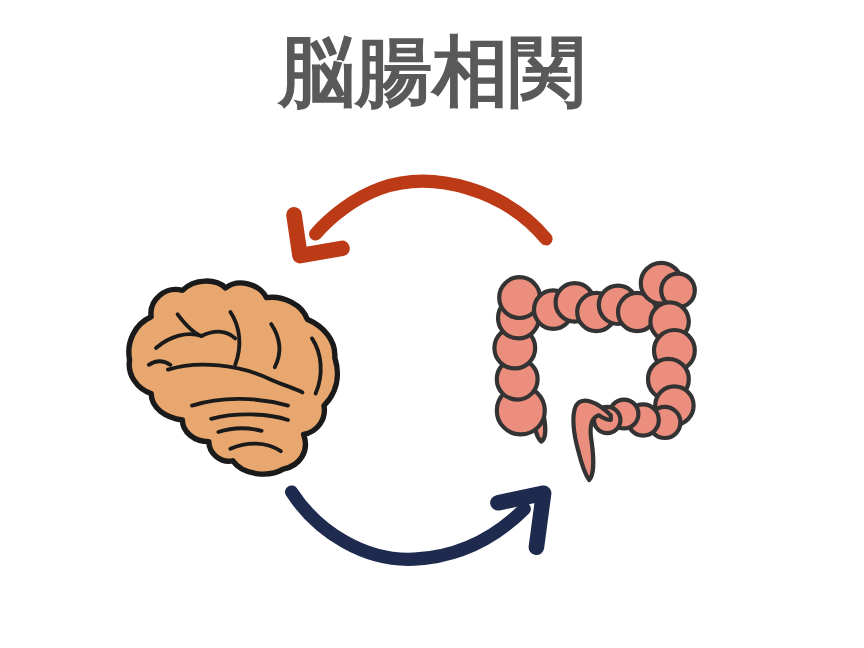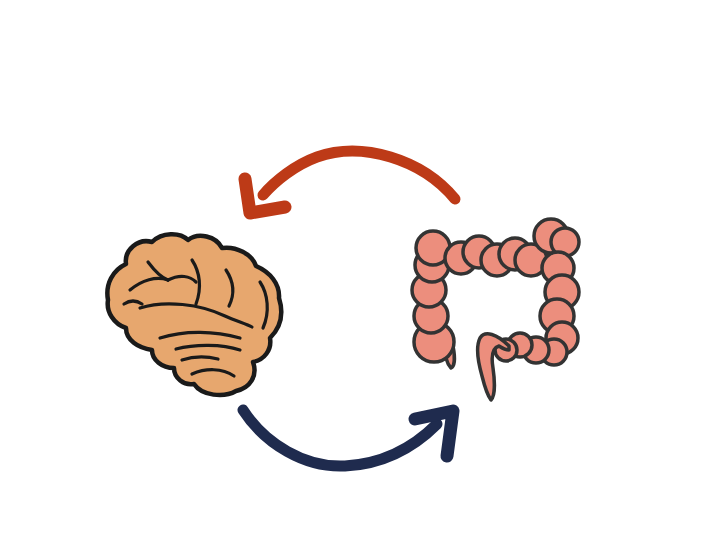--- a/index.html
+++ b/index.html
@@ -13,20 +13,21 @@
     letter-spacing:0px;
   }
   .abs{position:absolute;}
   svg{display:block;overflow:visible;}
 </style>
 </head>
 <body>
 
 <div class="canvas" style="background: rgb(255, 255, 255);">
 
+  <h1 class="slide-title" style="color: rgb(89, 89, 89);">脳腸相関</h1>
 
   <div class="abs" style="left:237px;top:137px;width:230px;height:90px;">
     <svg width="230" height="90" viewBox="0 0 230 90">
       <g fill="none" stroke-linecap="round" stroke-linejoin="round" stroke="#bd3a17">
         <path stroke-width="11" d="M 218 62 C 185 22, 125 4, 80 20 C 58 28, 38 44, 26 58"></path>
         <path stroke-width="13" d="M 8 42 L 13 76 L 48 70"></path>
       </g>
     </svg>
   </div>
 

